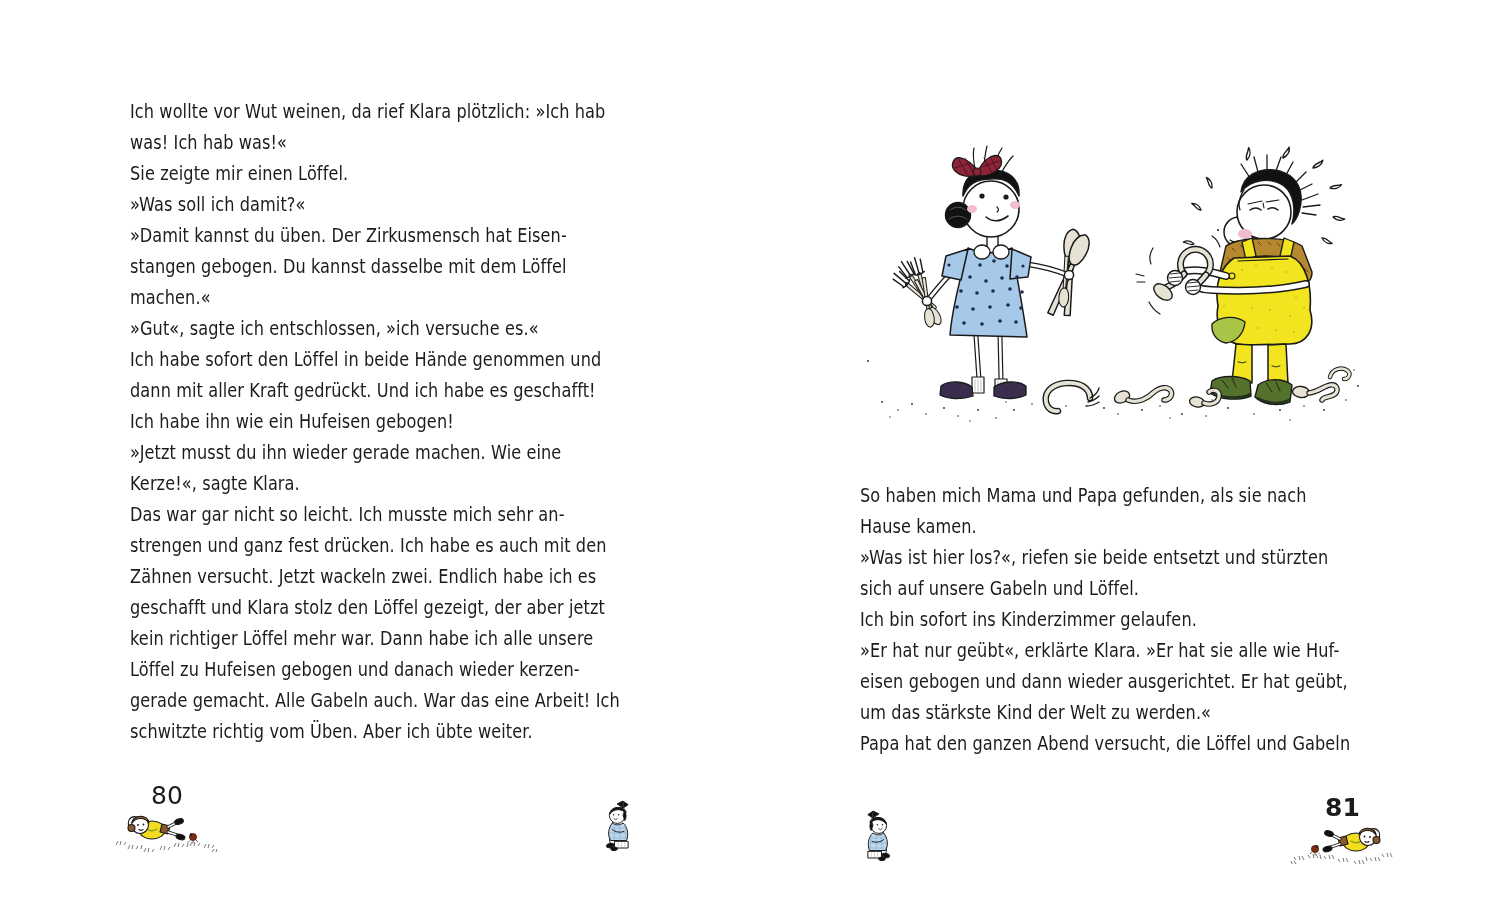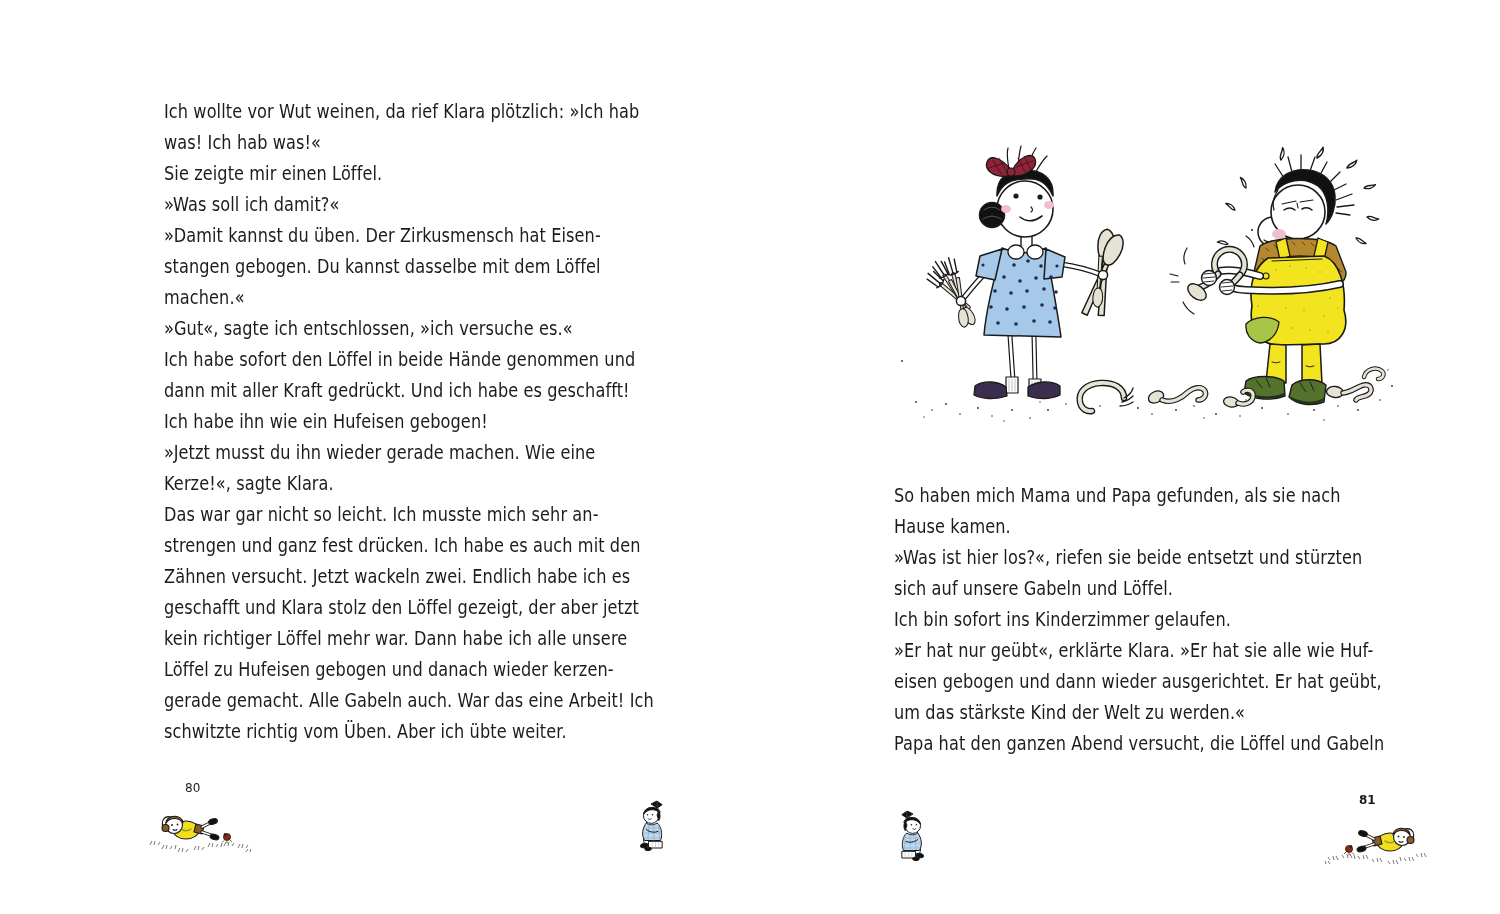--- a/index.html
+++ b/index.html
@@ -6,27 +6,27 @@
   body{
     width:1500px;height:914px;position:relative;background:#ffffff;
     font-family:"DejaVu Sans","Liberation Sans",sans-serif;overflow:hidden;
   }
   .text-block{
     position:absolute;color:#1c1c1c;font-size:19px;line-height:31px;
     white-space:nowrap;transform:scaleX(0.85);transform-origin:0 0;
     letter-spacing:0.1px;
   }
   .text-line{height:31px;}
-  .page-number{position:absolute;font-size:12px;color:#1c1c1c;}
+  .page-number{position:absolute;font-size:25px;color:#1c1c1c;}
   .deco{position:absolute;}
 </style>
 </head>
 <body>
 
-<div style="position:absolute;inset:0;margin-left:34px;">
+<div style="position:absolute;inset:0;">
 
   <div style="position:absolute;left:0;top:0;width:750px;height:914px;">
     <div class="text-block" style="left:130px;top:96px;">
         <div class="text-line">Ich wollte vor Wut weinen, da rief Klara plötzlich: »Ich hab</div>
         <div class="text-line">was! Ich hab was!«</div>
         <div class="text-line">Sie zeigte mir einen Löffel.</div>
         <div class="text-line">»Was soll ich damit?«</div>
         <div class="text-line">»Damit kannst du üben. Der Zirkusmensch hat Eisen-</div>
         <div class="text-line">stangen gebogen. Du kannst dasselbe mit dem Löffel</div>
         <div class="text-line">machen.«</div>

